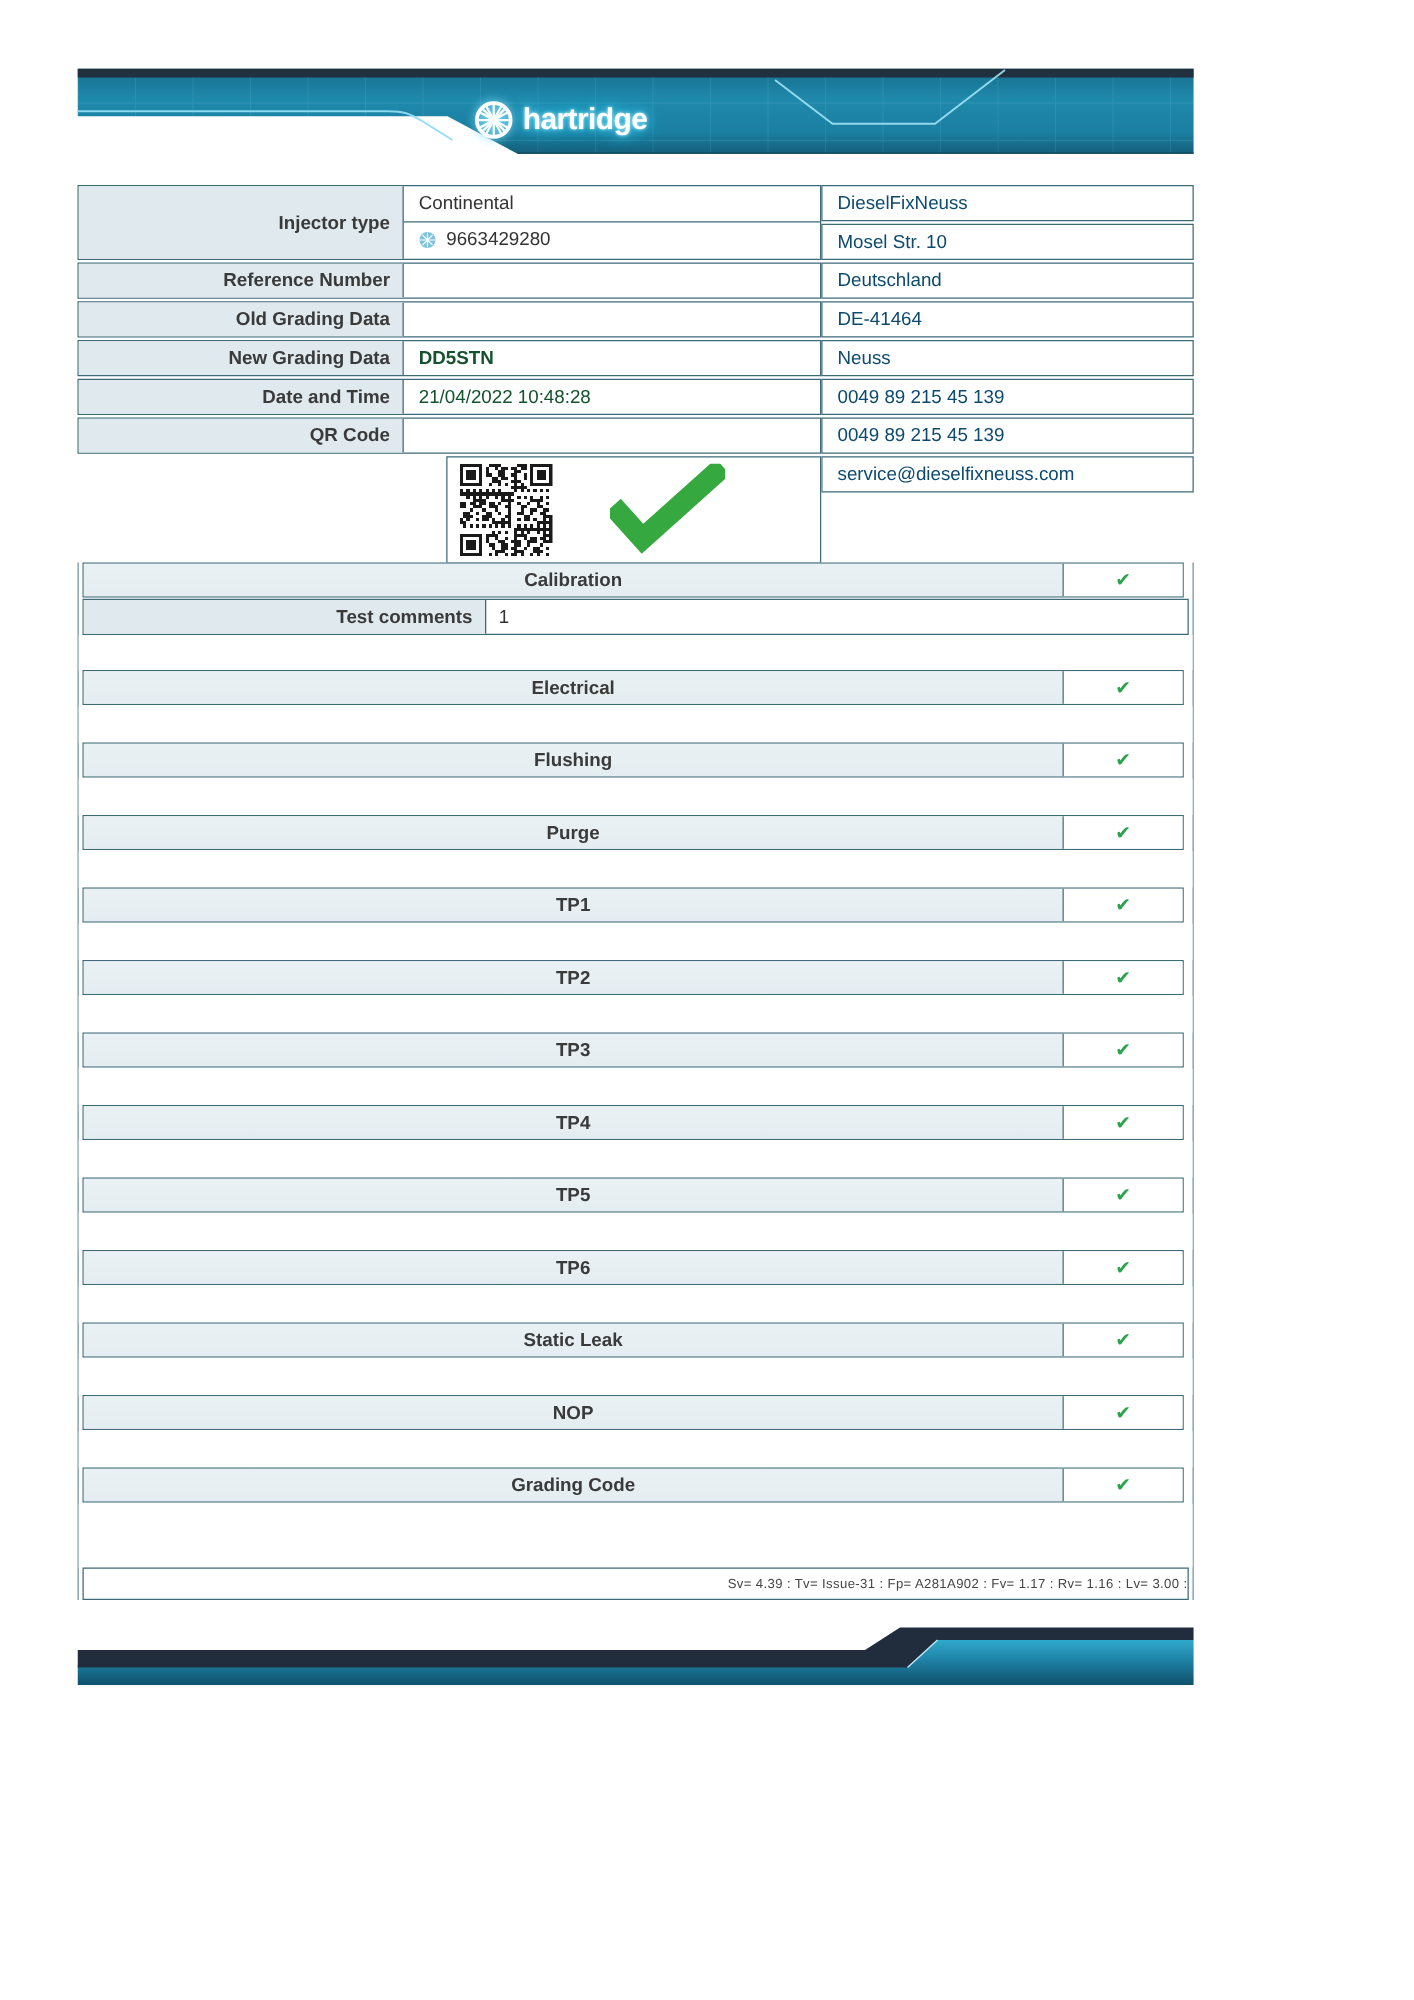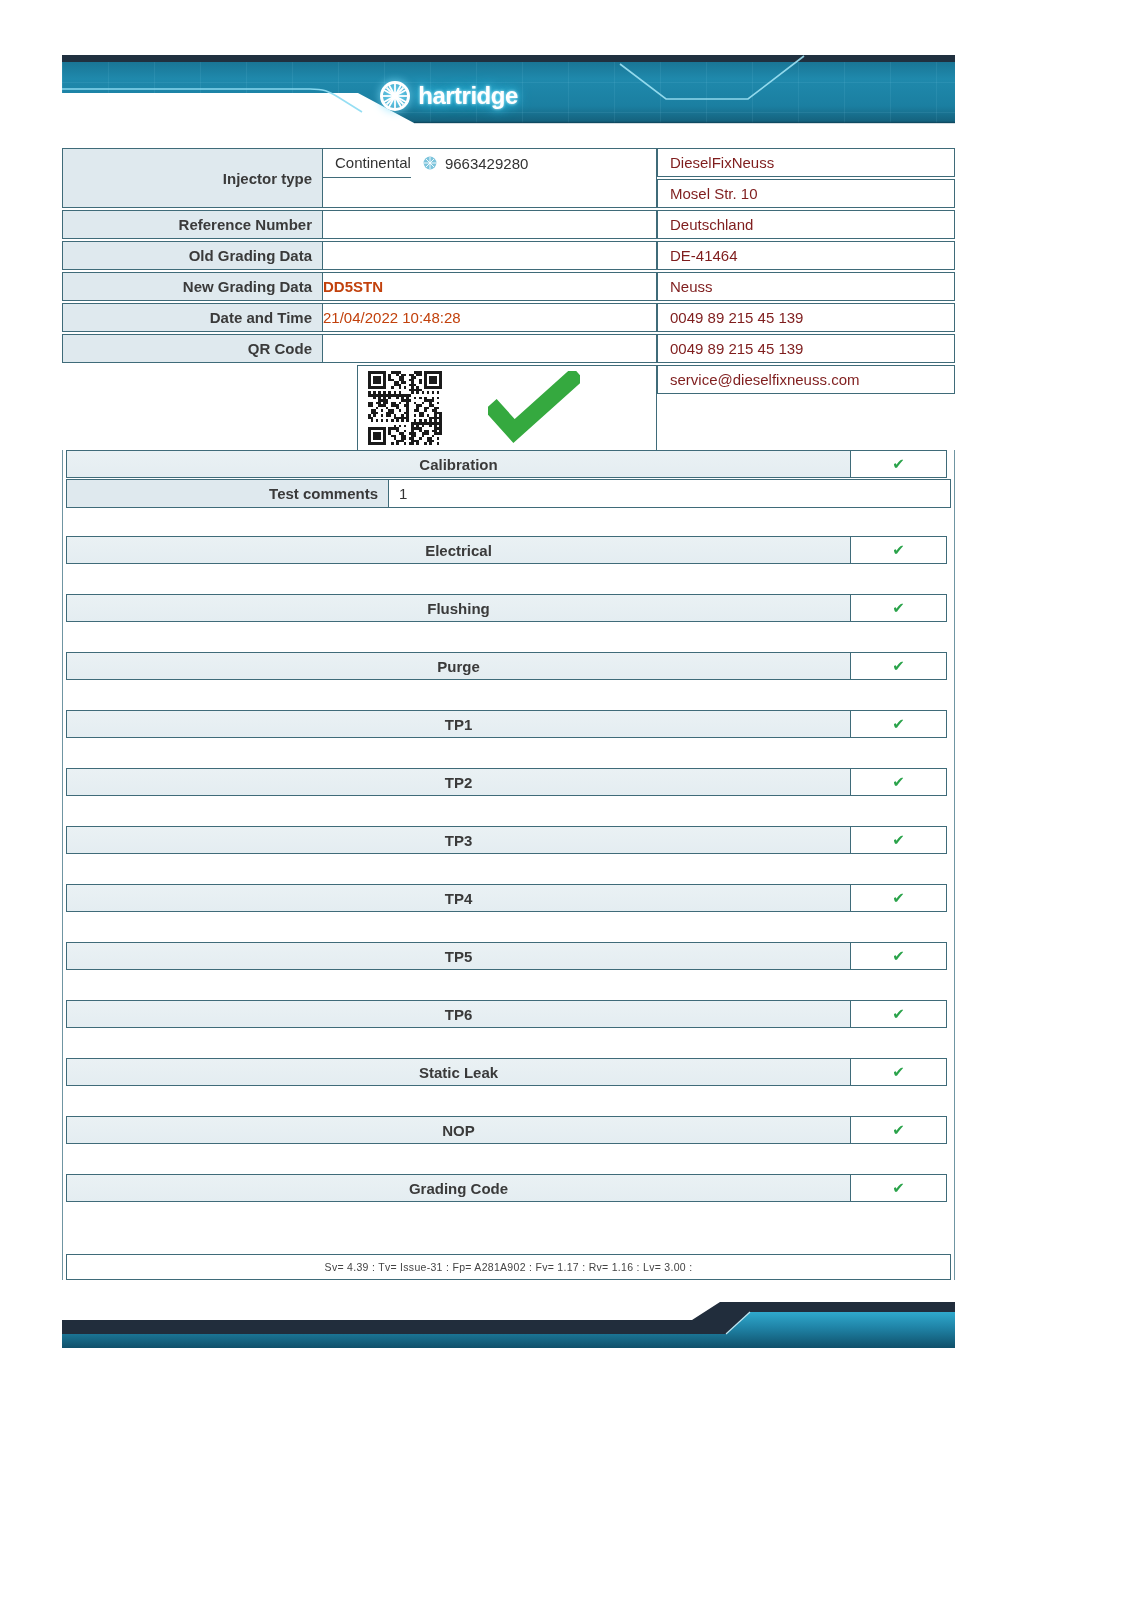--- a/index.html
+++ b/index.html
@@ -24,49 +24,49 @@
   .wheel{filter:drop-shadow(0 0 4px #7fe2ff)}
 
   
   .info{position:absolute;left:62px;top:148px;width:893px;font-size:15px}
   .cols{display:flex;align-items:flex-start}
   .col-left{width:595px}
   .col-right{width:298px}
   .irow{display:flex;border:1.5px solid var(--bd);margin-bottom:2px;background:#ffffff}
   .irow .lbl{width:260px;background:var(--label-bg);display:flex;align-items:center;justify-content:flex-end;
     padding-right:10px;font-weight:bold;color:#3a3a3a;border-right:1.5px solid var(--bd)}
-  .irow .val{flex:1;display:flex;align-items:center;color:#c2410c}
+  .irow .val{flex:1;display:flex;align-items:center;padding-left:12px;color:#14532d}
   .irow.h1{height:60px}
   .irow.h2{height:29px}
-  .vstack{flex:1;display:flex;}
+  .vstack{flex:1;display:flex;flex-direction:column}
   .vstack .vline{height:28.5px;display:flex;align-items:center;padding-left:12px;gap:8px}
   .vstack .vline:first-child{border-bottom:1.5px solid var(--bd)}
   .crow{height:29px;border:1.5px solid var(--bd);margin-bottom:2px;background:#fff;
-    display:flex;align-items:center;padding-left:12px;color:#7f1d1d}
+    display:flex;align-items:center;padding-left:12px;color:#0c4a6e}
   .qr-box{position:absolute;left:295px;top:217px;width:300px;height:86px;border:1.5px solid var(--bd);
     background:#fff;display:flex;align-items:center;padding-left:10px;gap:46px}
   .bold{font-weight:bold}
 
   
   .checks{position:absolute;left:62px;top:450px;width:893px;
     border-left:1px solid var(--bd-soft);border-right:1px solid var(--bd-soft);font-size:15px}
   .sec-bar{height:28px;margin:0 7px 1px 3px;border:1.5px solid var(--bd);display:flex;background:#fff}
   .sec-label{flex:1;background:linear-gradient(#eaf1f4,var(--sec-bg));display:flex;align-items:center;
     justify-content:center;font-weight:bold;color:#3a3a3a}
   .sec-check{width:96px;border-left:1.5px solid var(--bd);display:flex;align-items:center;justify-content:center;
     color:var(--green);font-weight:bold;font-size:15px;background:#fff}
   .tc-bar{height:29px;margin:0 3px;border:1.5px solid var(--bd);display:flex;background:#fff}
   .tc-label{width:322px;background:var(--label-bg);border-right:1.5px solid var(--bd);display:flex;
     align-items:center;justify-content:flex-end;padding-right:10px;font-weight:bold;color:#3a3a3a}
   .tc-val{flex:1;display:flex;align-items:center;padding-left:10px}
   .gap28{height:28px;background:#fff}
   .gap29{height:29px;background:#fff}
   .gap22{height:22px;background:#fff}
   .status-bar{height:26px;margin:0 3px;border:1.5px solid var(--bd);background:#fff;
-    display:flex;align-items:center;justify-content:center;font-size:10.5px;color:#444;letter-spacing:0.3px}
+    display:flex;align-items:center;justify-content:flex-end;font-size:10.5px;color:#444;letter-spacing:0.3px}
 
   
   .bottom-banner{position:absolute;left:62px;top:1298px;width:893px;height:56px}
 </style>
 </head>
 <body>
 
 <div class="page">
 
   <svg class="banner" viewBox="0 0 893 74">

